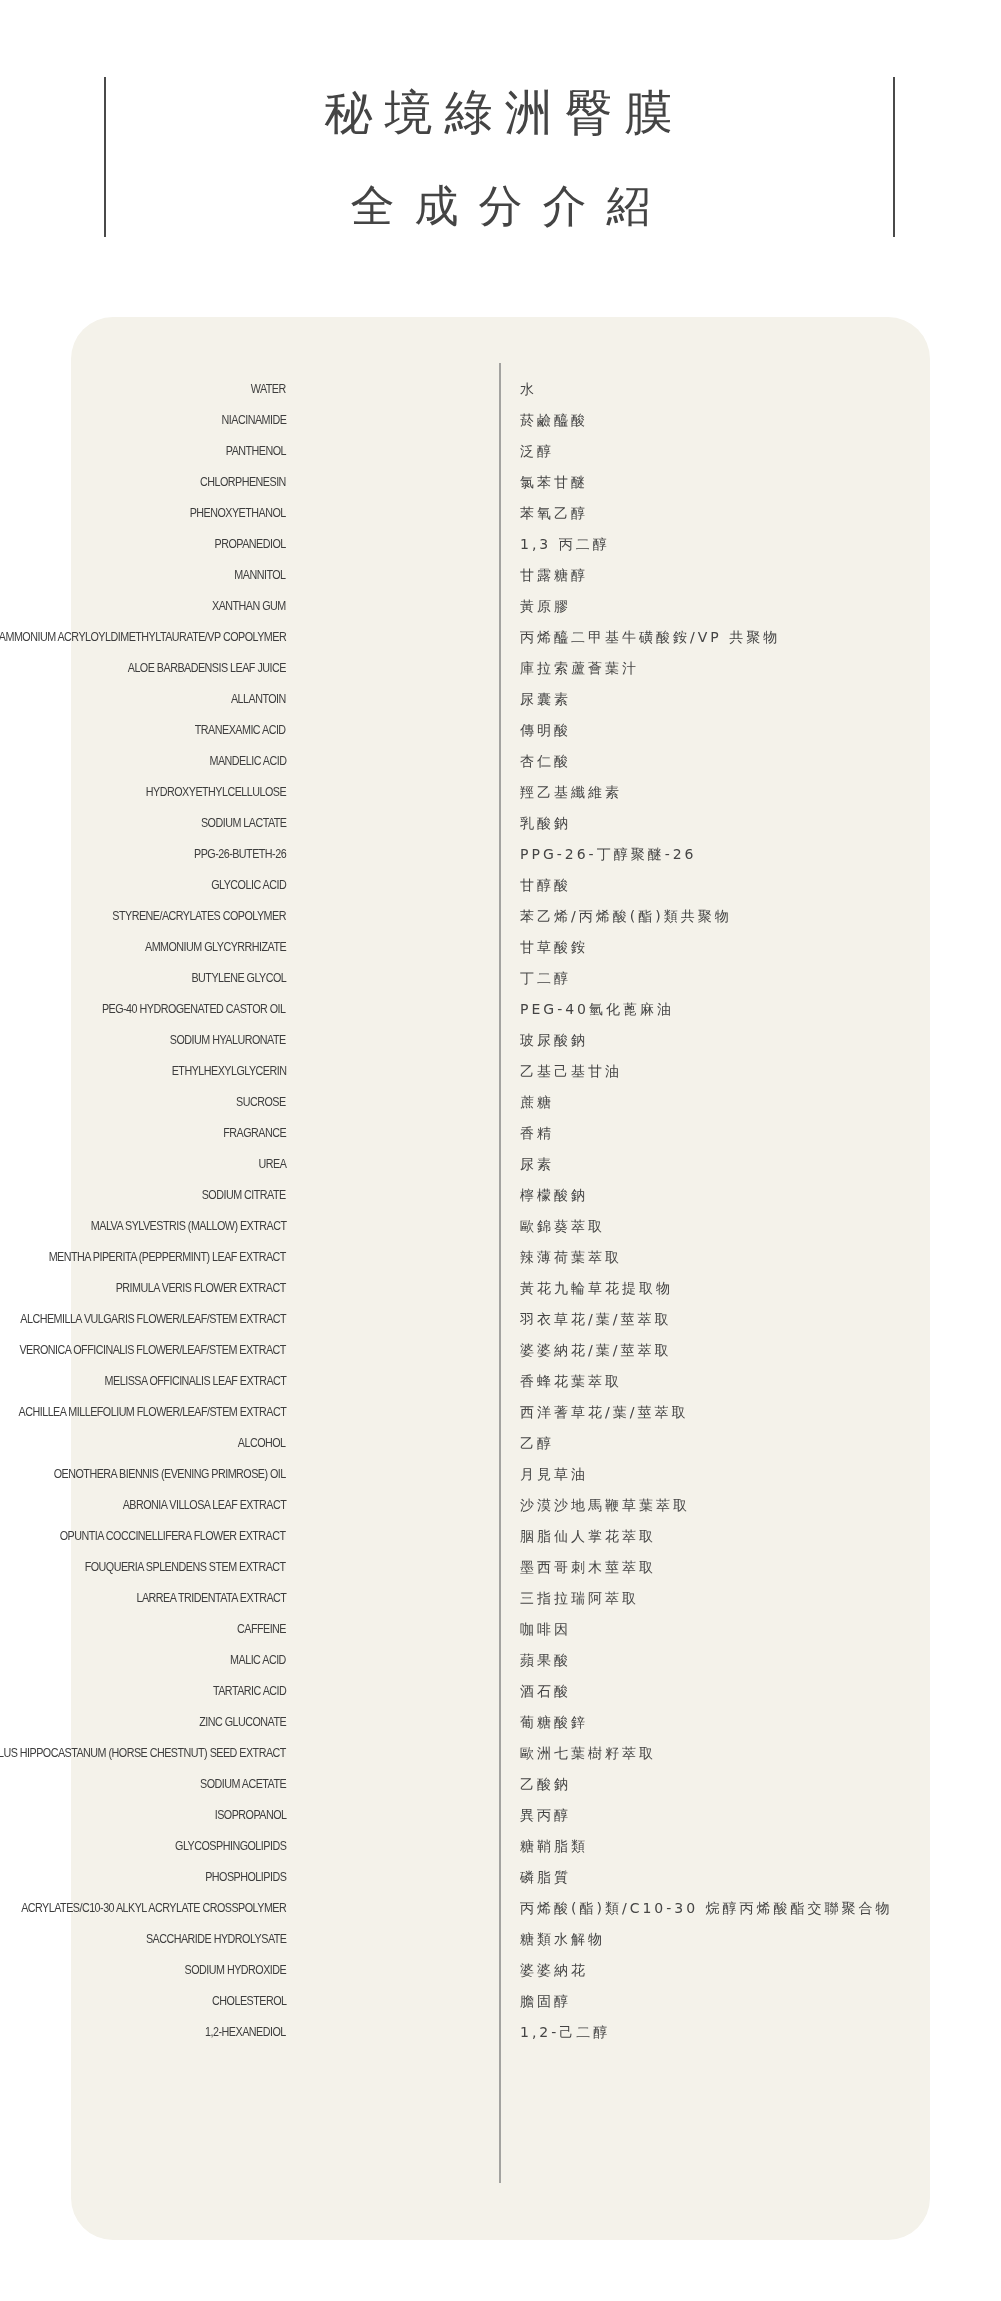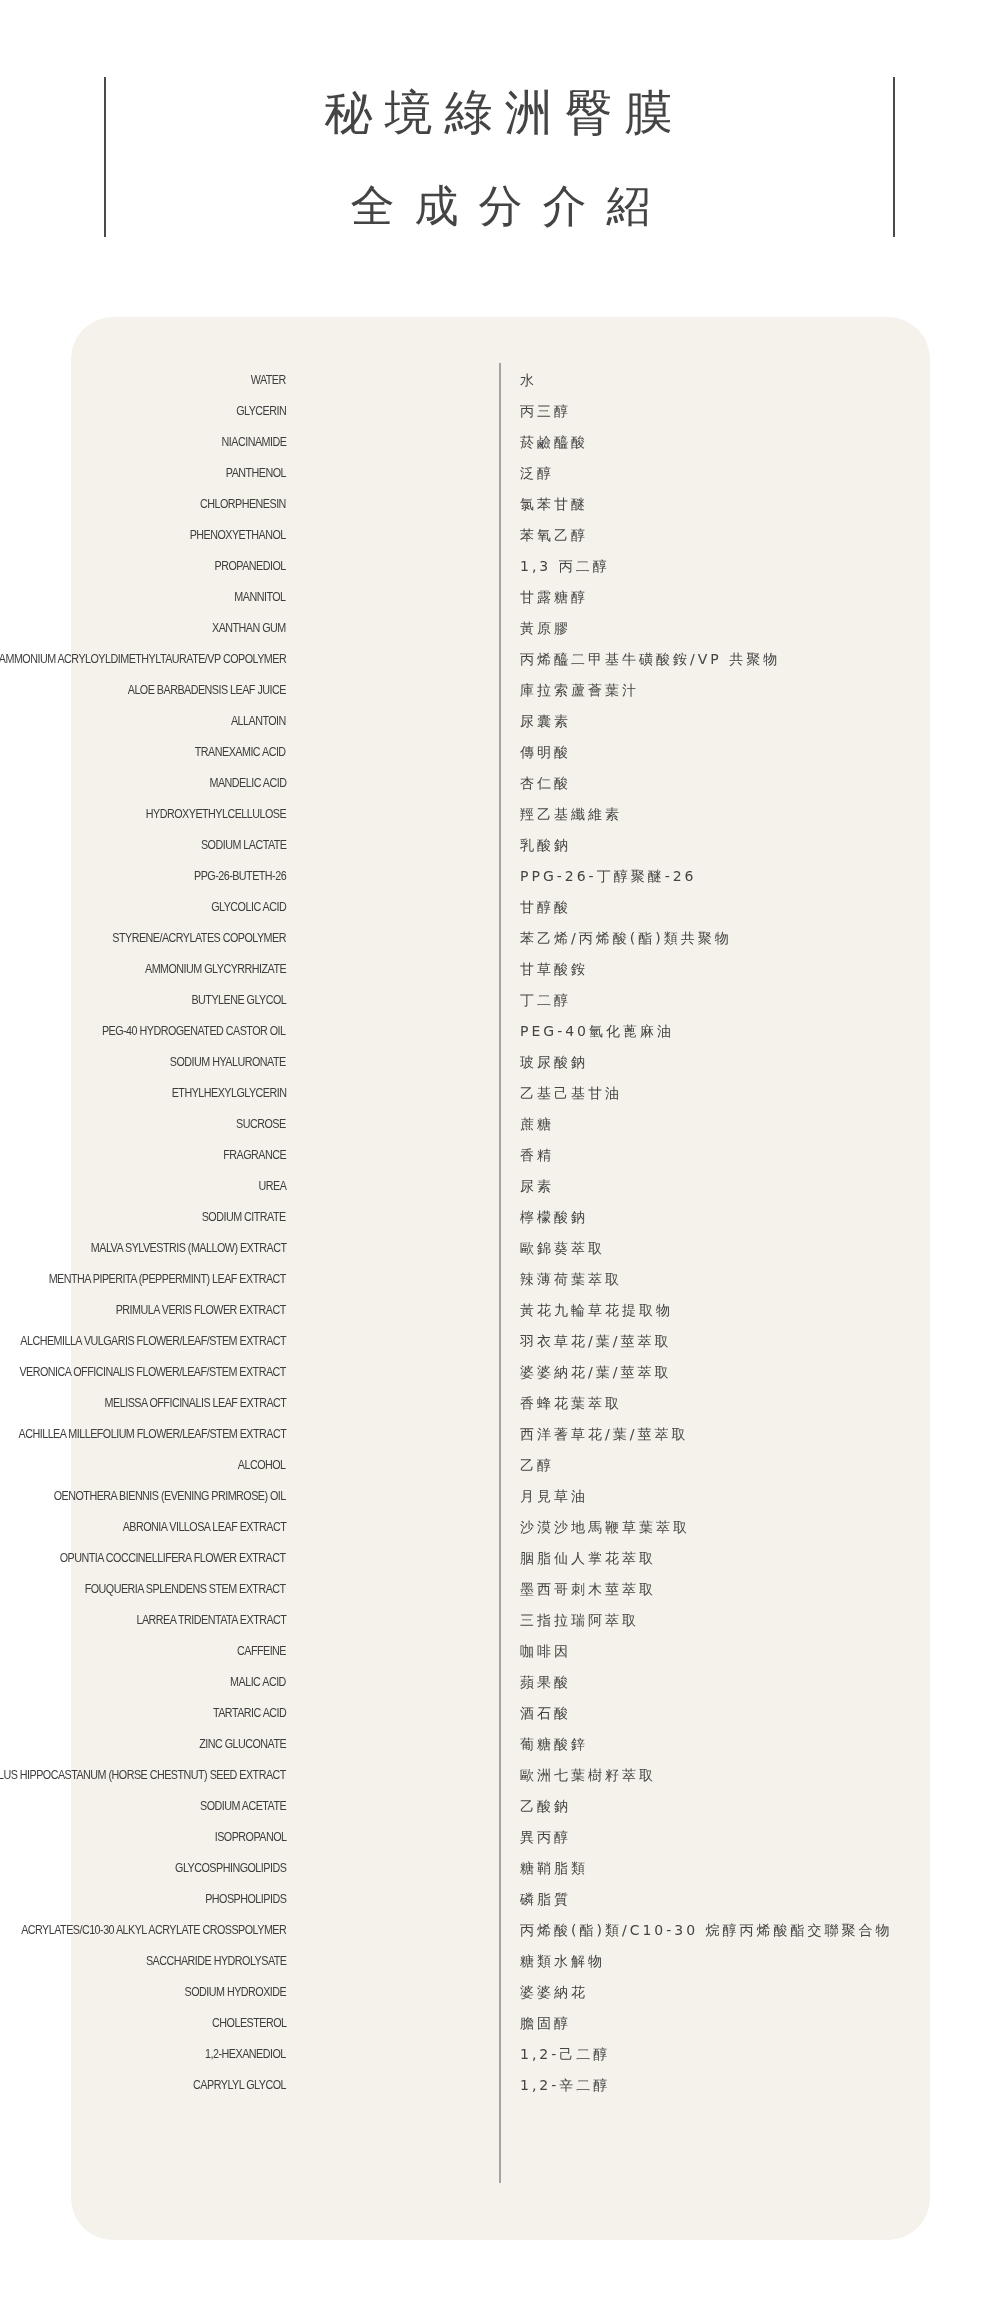--- a/index.html
+++ b/index.html
@@ -8,21 +8,21 @@
     .bracket { position: absolute; top: 77px; width: 2px; height: 160px; background: #4a4a4a; }
     .bracket.left { left: 104px; }
     .bracket.right { left: 893px; }
     .title { position: absolute; left: 0; width: 1001px; text-align: center; color: #444;
              font-weight: 300; }
     .title.sub { top: 82px; font-size: 48px; letter-spacing: 12px; line-height: 60px; padding-left: 8px; box-sizing: border-box; }
     .title.main { top: 166px; font-size: 44px; letter-spacing: 20px; line-height: 80px; padding-left: 20px; box-sizing: border-box; }
     .card { position: absolute; left: 71px; top: 317px; width: 859px; height: 1923px;
             background: #f4f2ea; border-radius: 42px; }
     .divider { position: absolute; left: 499px; top: 363px; width: 2px; height: 1820px; background: #a3a3a0; }
-    .list { position: absolute; left: 0; top: 365px; width: 807px; }
+    .list { position: absolute; left: 0; top: 374px; width: 807px; }
     .row { position: relative; height: 31px; }
     .en { position: absolute; right: 521px; top: 0; height: 31px; line-height: 31px;
           font-family: "Liberation Sans", sans-serif; font-size: 12.5px; color: #3d3d3d;
           white-space: nowrap; letter-spacing: -0.6px; transform: scaleX(0.86); transform-origin: right center; }
     .zh { position: absolute; left: 520px; top: 0; height: 31px; line-height: 31px;
           font-family: "DejaVu Sans", sans-serif; font-size: 14px; color: #444;
           letter-spacing: 3px; white-space: nowrap; }
   </style>
 </head>
 <body>
@@ -34,24 +34,20 @@
 
 <div class="card"></div>
 <div class="divider"></div>
 
 <div class="list" id="ingredient-list">
     <div class="row">
       <span class="en">WATER</span>
       <span class="zh">水</span>
     </div>
     <div class="row">
-      <span class="en">GLYCERIN</span>
-      <span class="zh">丙三醇</span>
-    </div>
-    <div class="row">
       <span class="en">NIACINAMIDE</span>
       <span class="zh">菸鹼醯酸</span>
     </div>
     <div class="row">
       <span class="en">PANTHENOL</span>
       <span class="zh">泛醇</span>
     </div>
     <div class="row">
       <span class="en">CHLORPHENESIN</span>
       <span class="zh">氯苯甘醚</span>
@@ -249,17 +245,13 @@
       <span class="zh">婆婆納花</span>
     </div>
     <div class="row">
       <span class="en">CHOLESTEROL</span>
       <span class="zh">膽固醇</span>
     </div>
     <div class="row">
       <span class="en">1,2-HEXANEDIOL</span>
       <span class="zh">1,2-己二醇</span>
     </div>
-    <div class="row">
-      <span class="en">CAPRYLYL GLYCOL</span>
-      <span class="zh">1,2-辛二醇</span>
-    </div>
   </div>
 
 </body></html>

